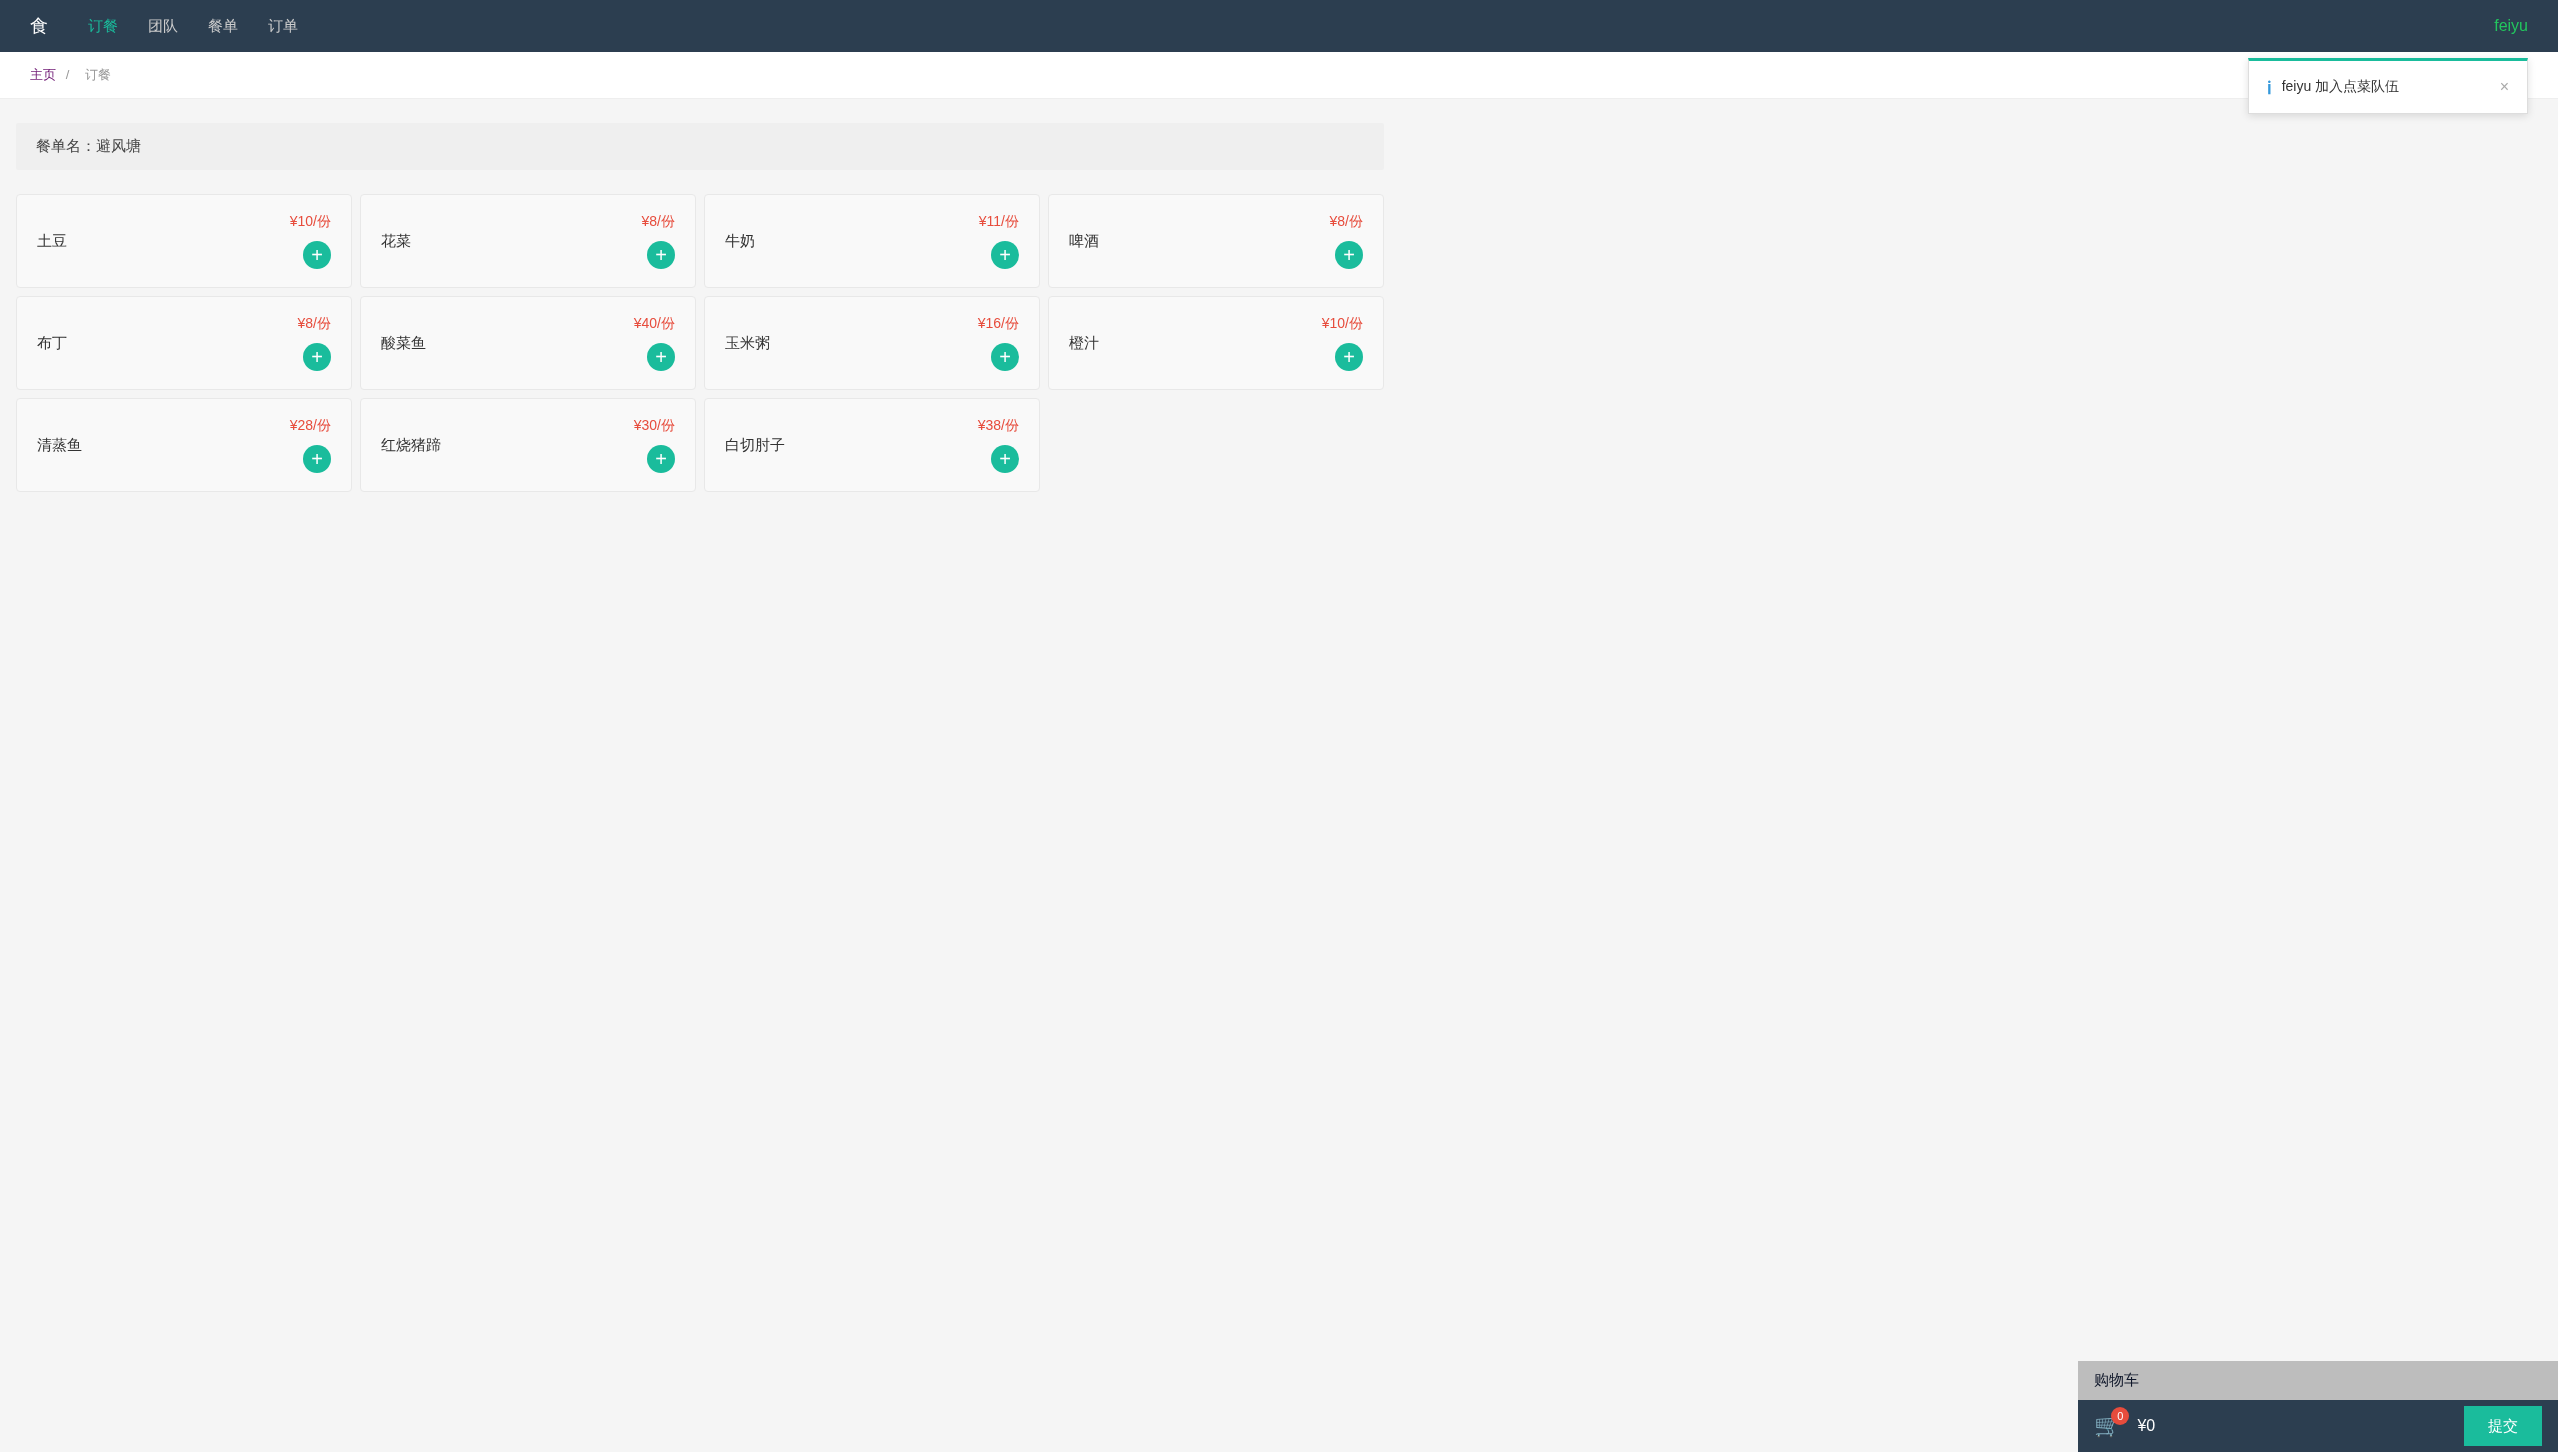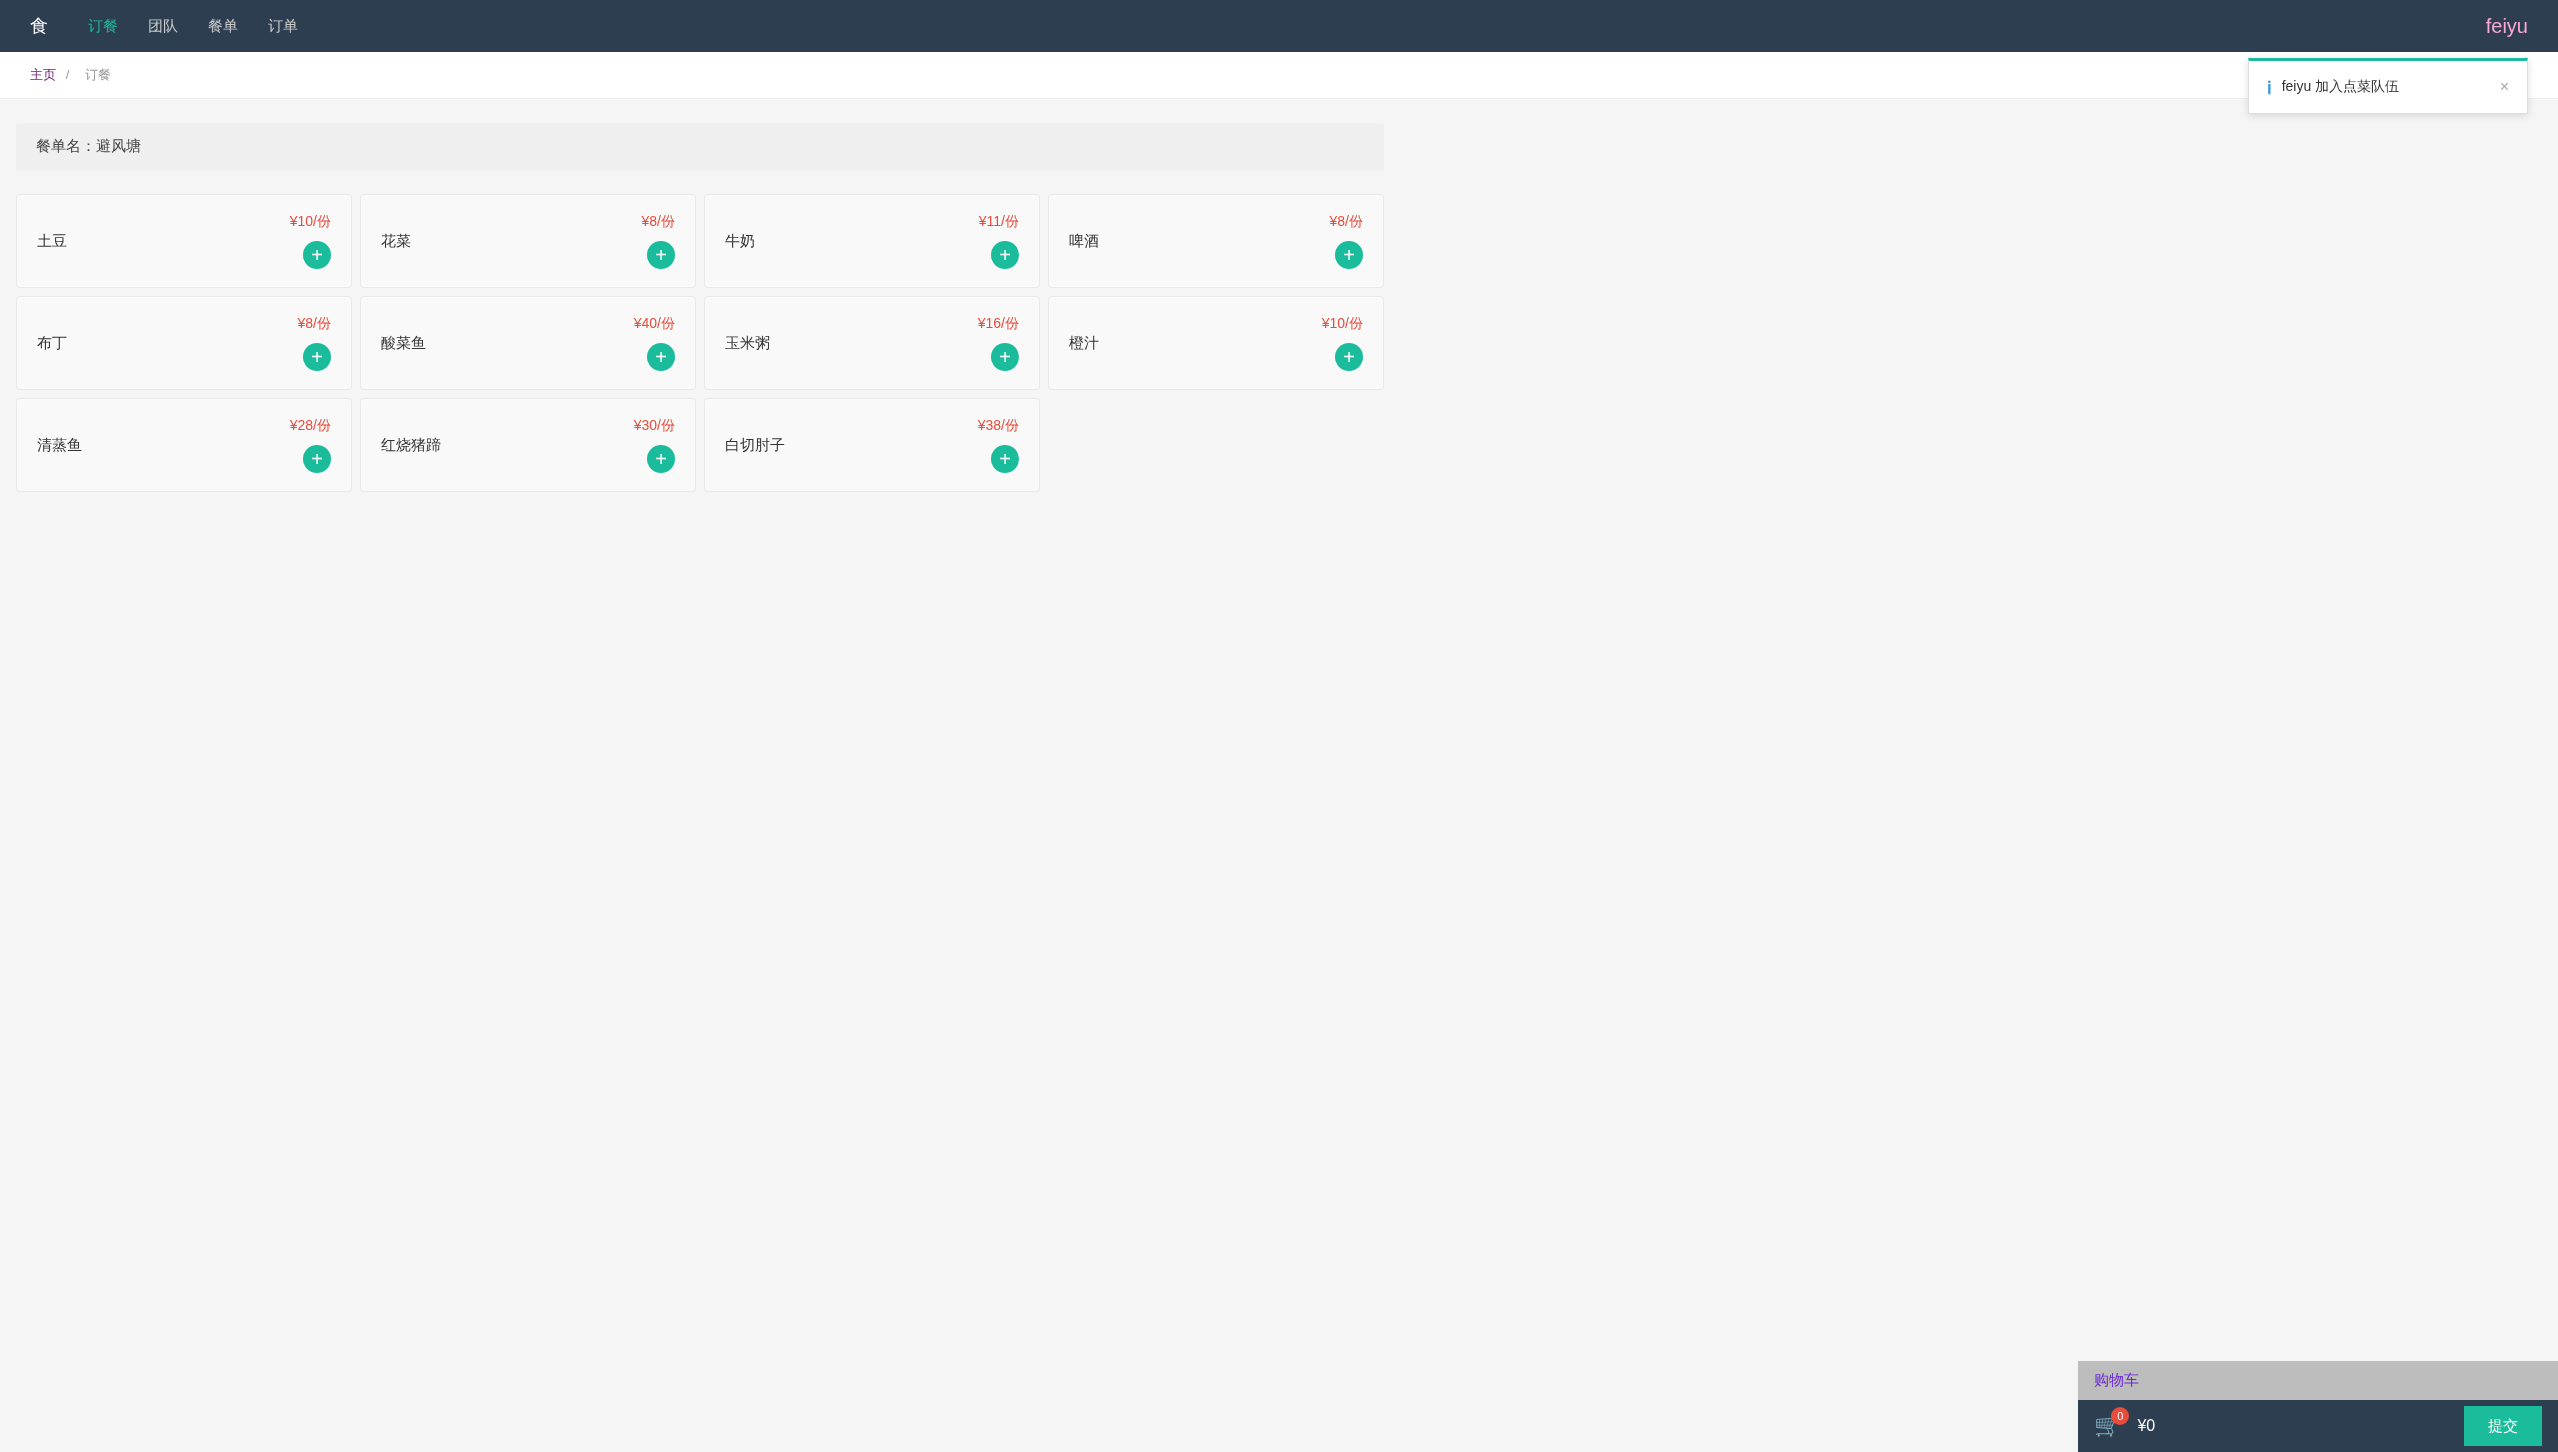--- a/index.html
+++ b/index.html
@@ -33,22 +33,22 @@
     .navbar-link {
       color: #ccc;
       cursor: pointer;
       font-size: 15px;
       text-decoration: none;
     }
     .navbar-link.active {
       color: #1abc9c;
     }
     .navbar-user {
-      color: #f9a8d4;
-      font-size: 20px;
+      color: #22c55e;
+      font-size: 16px;
     }
 
     
     .notification-popup {
       position: absolute;
       top: 58px;
       right: 30px;
       background: #fff;
       border: 1px solid #ddd;
       border-top: 3px solid #1abc9c;
@@ -173,21 +173,21 @@
     .cart-container {
       position: fixed;
       bottom: 0;
       right: 0;
       width: 480px;
     }
     .cart-header {
       background: #bdbdbd;
       padding: 10px 16px;
       font-size: 15px;
-      color: #6d28d9;
+      color: #0f172a;
     }
     .cart-bar {
       background: #2c3e50;
       display: flex;
       align-items: center;
       padding: 0 16px;
       height: 52px;
     }
     .cart-icon-wrap {
       position: relative;

